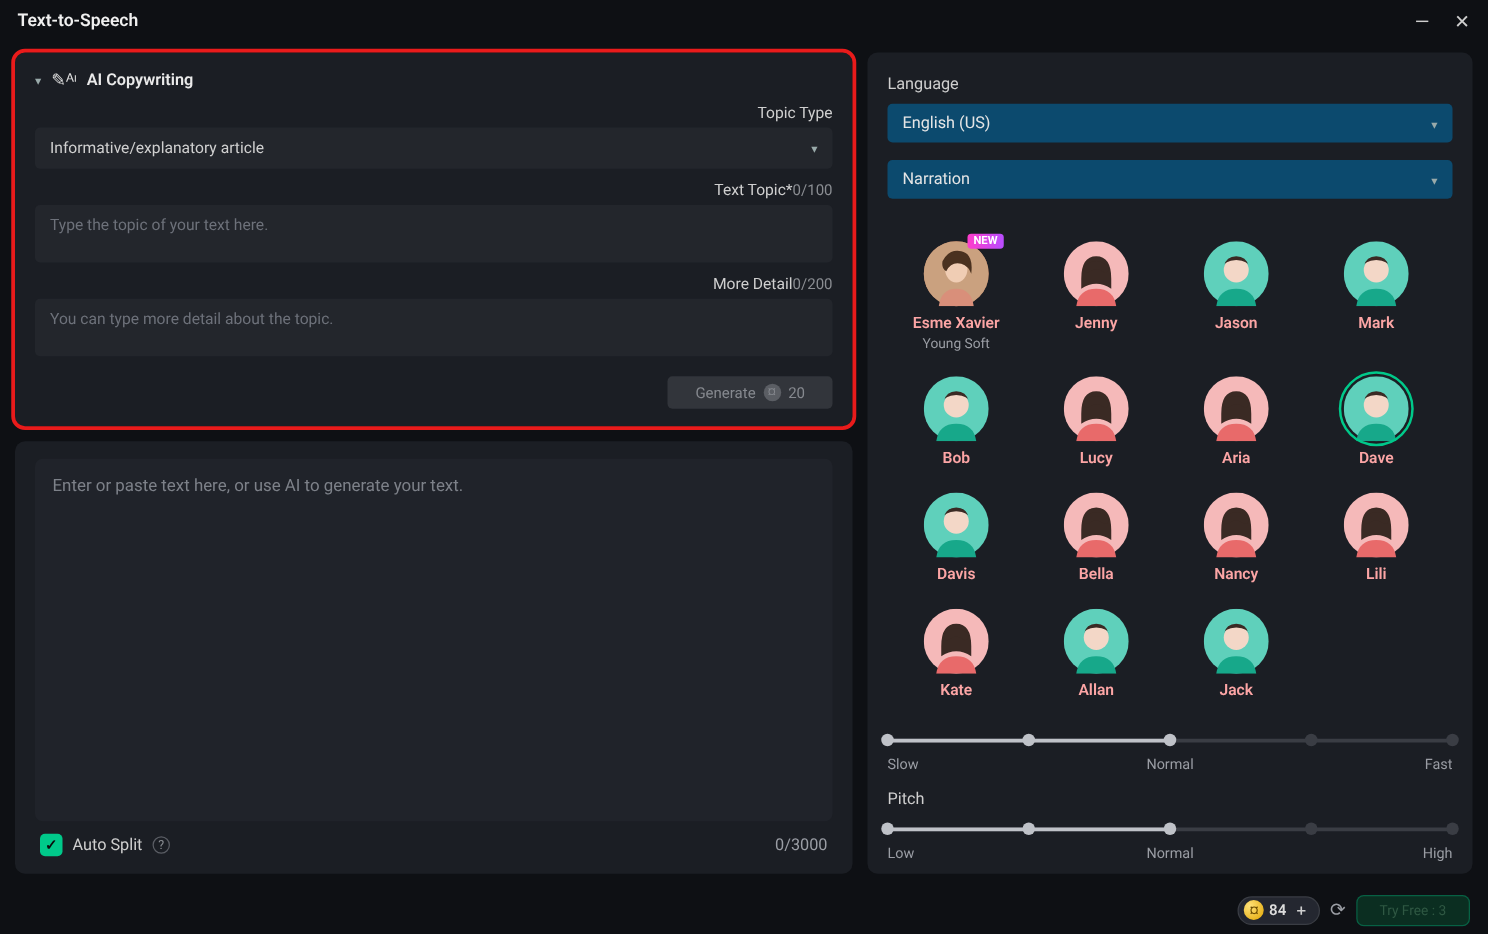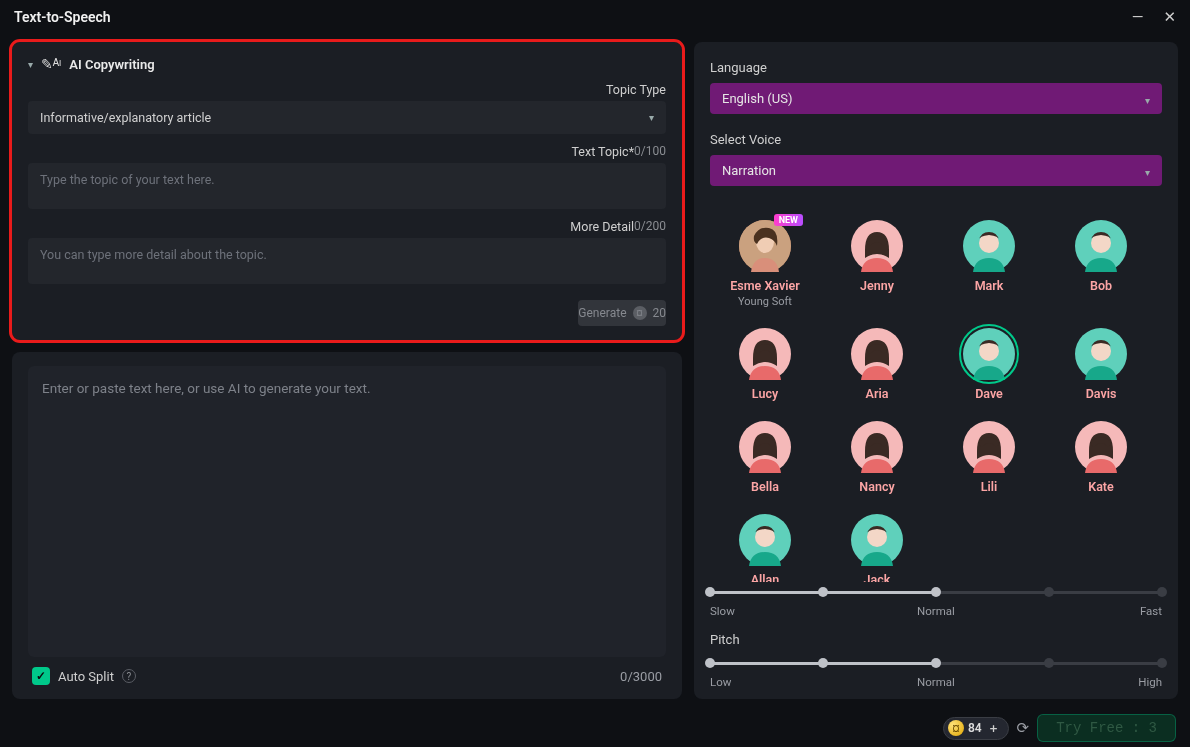--- a/index.html
+++ b/index.html
@@ -84,21 +84,21 @@
 
   .gen-row {
     display: flex;
     justify-content: flex-end;
     margin-top: 16px;
   }
   .gen-btn {
     background: #32353b;
     color: #86898f;
     border-radius: 4px;
-    padding: 6px 0;
+    padding: 6px 22px;
     font-size: 12px;
     display: flex;
     align-items: flex-start;
     gap: 6px;
     cursor: pointer;
   }
   .gen-btn .coin { display:inline-flex; width:14px; height:14px; border-radius:50%; background:#5b5e64; align-items:center; justify-content:center; font-size:9px;}
 
   .editor-panel {
     flex: 1;
@@ -133,21 +133,21 @@
     flex: 1;
     background: #1b1e24;
     border-radius: 8px;
     padding: 14px 16px 10px 16px;
     overflow: hidden;
     display: flex;
     flex-direction: column;
   }
   .side-label { color: #cfcfcf; font-size: 13px; margin: 4px 0 8px 0; }
   .side-dd {
-    background: #701a75;
+    background: #0c4a6e;
     border-radius: 4px;
     padding: 8px 12px;
     display:flex; justify-content:space-between; align-items:flex-end;
     cursor:pointer;
     margin-bottom: 14px;
     font-size: 13px;
   }
   .side-dd .chev { color:#9aa; font-size:10px; }
 
   .voice-scroll {
@@ -229,23 +229,22 @@
   .credits .coin{
     width:16px; height:16px; border-radius:50%;
     background: radial-gradient(circle at 30% 30%, #ffe27a, #e0a500);
     display:flex; align-items:center; justify-content:center; font-size:10px; color:#6a4b00;
   }
   .credits .plus{ color:#cfcfcf; margin-left:2px;}
   .refresh-icon{ color:#9a9da4; cursor:pointer; font-size:15px;}
   .try-btn{
     background:#0b2e21; color:#2f5843;
     border:1px solid #00c98a55;
-    border-radius:6px; padding:5px 18px; font-size:14px;
+    border-radius:6px; padding:5px 18px; font-size:11px;
     cursor:pointer;
-    font-family:Liberation Mono, monospace;
   }
 </style>
 </head>
 <body>
 
 <div class="titlebar">
   <div class="title">Text-to-Speech</div>
   <div class="winctrls">
     <span>—</span>
     <span>✕</span>
@@ -305,21 +304,20 @@
     </div>
   </div>
 
   <div class="rightcol">
     <div class="side-label">Language</div>
     <div class="side-dd">
       <span>English (US)</span>
       <span class="chev">▾</span>
     </div>
 
-    <div class="side-label">Select Voice</div>
     <div class="side-dd">
       <span>Narration</span>
       <span class="chev">▾</span>
     </div>
 
     <div class="voice-scroll">
       <div class="voice-grid" id="voice-grid">
           <div class="voice-card">
             <div class="avatar photo">
               <svg viewBox="0 0 52 52">
@@ -337,20 +335,31 @@
             <div class="avatar">
               <svg viewBox="0 0 52 52">
     <circle cx="26" cy="26" r="26" fill="#f5b9b9"></circle>
     <circle cx="26" cy="23" r="10" fill="#f3d7c7"></circle>
     <path d="M14 30 Q14 12 26 12 Q38 12 38 30 L38 38 Q32 34 26 34 Q20 34 14 38 Z" fill="#3a2a24"></path>
                 <path d="M19 22 Q26 16 33 22" stroke="#3a2a24" stroke-width="6" fill="none" stroke-linecap="round"></path>
     <path d="M10 52 Q12 38 26 38 Q40 38 42 52 Z" fill="#e86a6a"></path>
   </svg>
             </div>
             <div class="voice-name">Jenny</div>
+          </div>
+          <div class="voice-card">
+            <div class="avatar">
+              <svg viewBox="0 0 52 52">
+    <circle cx="26" cy="26" r="26" fill="#5fd0bb"></circle>
+    <circle cx="26" cy="23" r="10" fill="#f3d7c7"></circle>
+    <path d="M16 20 Q18 12 26 12 Q34 12 36 20 Q36 16 26 15 Q16 16 16 20 Z" fill="#3a2a24"></path>
+    <path d="M10 52 Q12 38 26 38 Q40 38 42 52 Z" fill="#17a88a"></path>
+  </svg>
+            </div>
+            <div class="voice-name">Jason</div>
           </div>
           <div class="voice-card">
             <div class="avatar">
               <svg viewBox="0 0 52 52">
     <circle cx="26" cy="26" r="26" fill="#5fd0bb"></circle>
     <circle cx="26" cy="23" r="10" fill="#f3d7c7"></circle>
     <path d="M16 20 Q18 12 26 12 Q34 12 36 20 Q36 16 26 15 Q16 16 16 20 Z" fill="#3a2a24"></path>
     <path d="M10 52 Q12 38 26 38 Q40 38 42 52 Z" fill="#17a88a"></path>
   </svg>
             </div>

